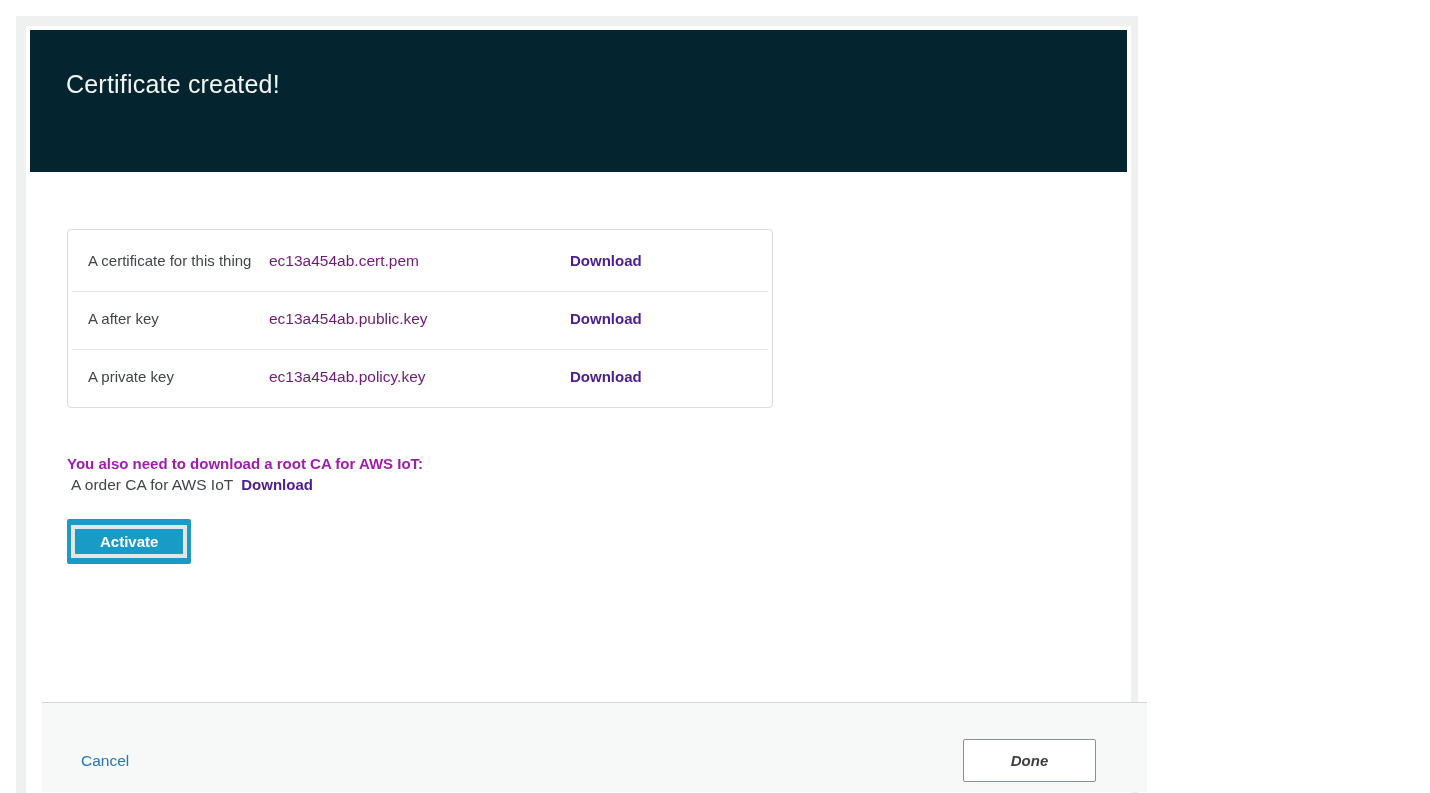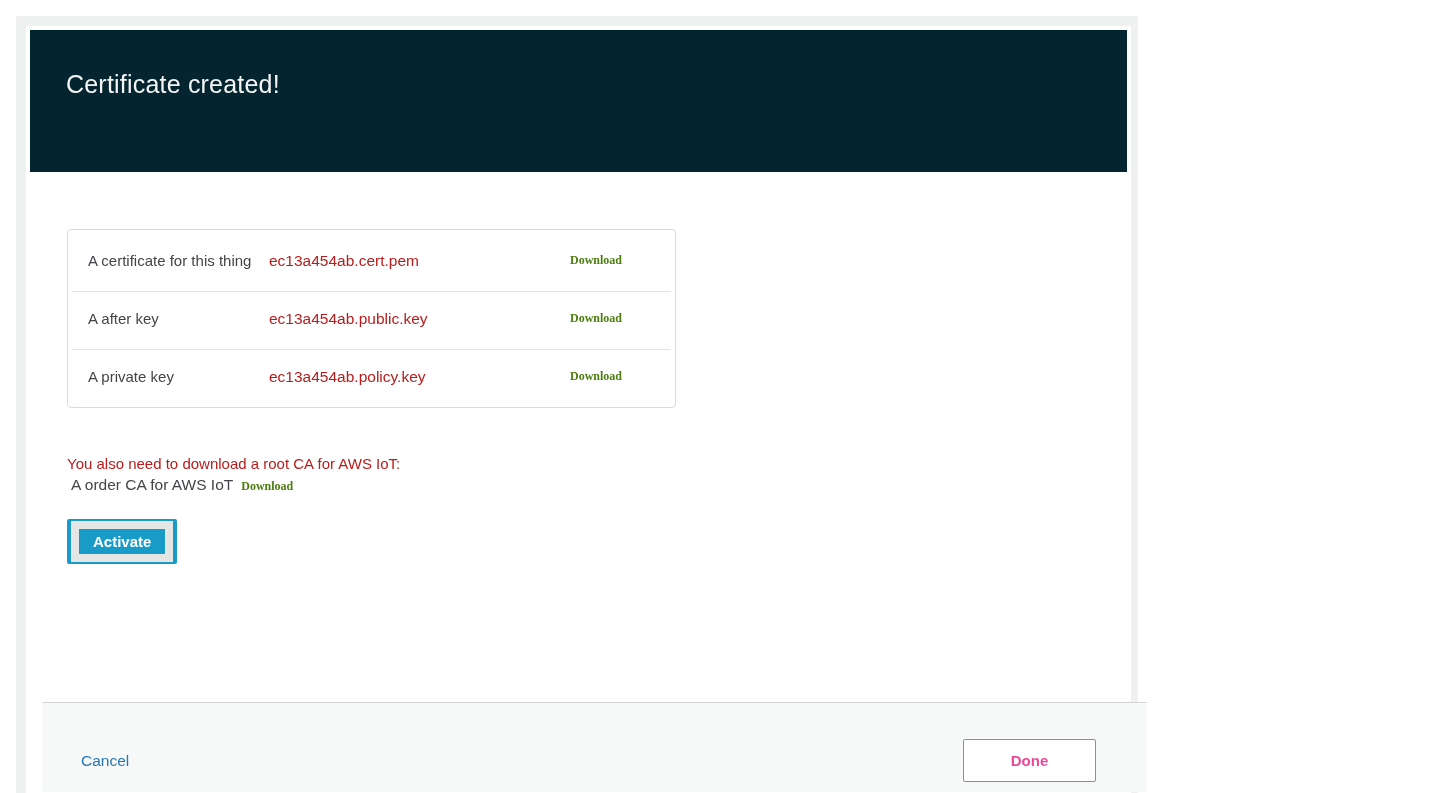--- a/index.html
+++ b/index.html
@@ -48,21 +48,21 @@
 
   .connect-heading {
     margin-top: 37px;
     font-size: 15px;
     font-weight: 700;
     color: #333637;
   }
 
   .dl-table {
     margin-top: 15px;
-    width: 609px;
+    width: 706px;
     border: 1px solid #d9dcdc;
     border-radius: 4px;
     background: #ffffff;
   }
   .dl-row {
     display: flex;
     align-items: center;
     padding: 12px 12px;
     border-top: 1px solid #e2e5e5;
     min-height: 46px;
@@ -70,36 +70,35 @@
   .dl-row:first-child { border-top: none; }
   .dl-label {
     width: 173px;
     font-size: 15px;
     line-height: 21px;
     color: #424648;
   }
   .dl-file {
     width: 293px;
     font-size: 15.5px;
-    color: #b91c1c;
+    color: #701a75;
   }
   .dl-link, .inline-dl-link {
-    font-size: 12px;
-    font-weight: 700;
-    color: #4d7c0f;
+    font-size: 15px;
+    font-weight: 700;
+    color: #4c1d95;
     text-decoration: none;
     cursor: pointer;
-    font-family: Liberation Serif, serif;
   }
 
   .rootca-heading {
     margin-top: 47px;
     font-size: 15px;
-    font-weight: 400;
-    color: #b91c1c;
+    font-weight: 700;
+    color: #a21caf;
   }
   .rootca-line {
     margin-top: 4px;
     font-size: 15.5px;
     color: #424648;
   }
 
   .btn-cyan {
     display: inline-flex;
     align-items: center;
@@ -111,22 +110,22 @@
     font-family: inherit;
     cursor: pointer;
   }
   .activate-btn {
     margin-top: 21px;
     min-width: 108px;
     height: 45px;
   }
   .ann-box {
     display: inline-block;
-    border: 8px solid #e5e5e5;
-    padding: 3px 10px;
+    border: 4px solid #e5e5e5;
+    padding: 3px 21px;
     font-size: 15px;
     font-weight: 700;
     color: #ffffff;
     line-height: 19px;
   }
 
   .card-footer {
     position: absolute;
     left: 12px; bottom: 0;
     width: 1105px; height: 90px;
@@ -141,26 +140,27 @@
     color: #2577b8;
     text-decoration: none;
     cursor: pointer;
   }
   .footer-spacer { flex: 1; }
   .done-btn {
     width: 133px; height: 43px;
     background: #ffffff;
     border: 1px solid #87919a;
     border-radius: 2px;
-    color: #ec4899;
+    color: #404040;
     font-size: 15px;
     font-weight: 700;
     font-family: inherit;
     cursor: pointer;
     margin-right: 17px;
+    font-style: italic;
   }
   .attach-btn {
     min-width: 159px;
     height: 44px;
   }
 </style>
 </head>
 <body>
 
 <div class="viewport">

